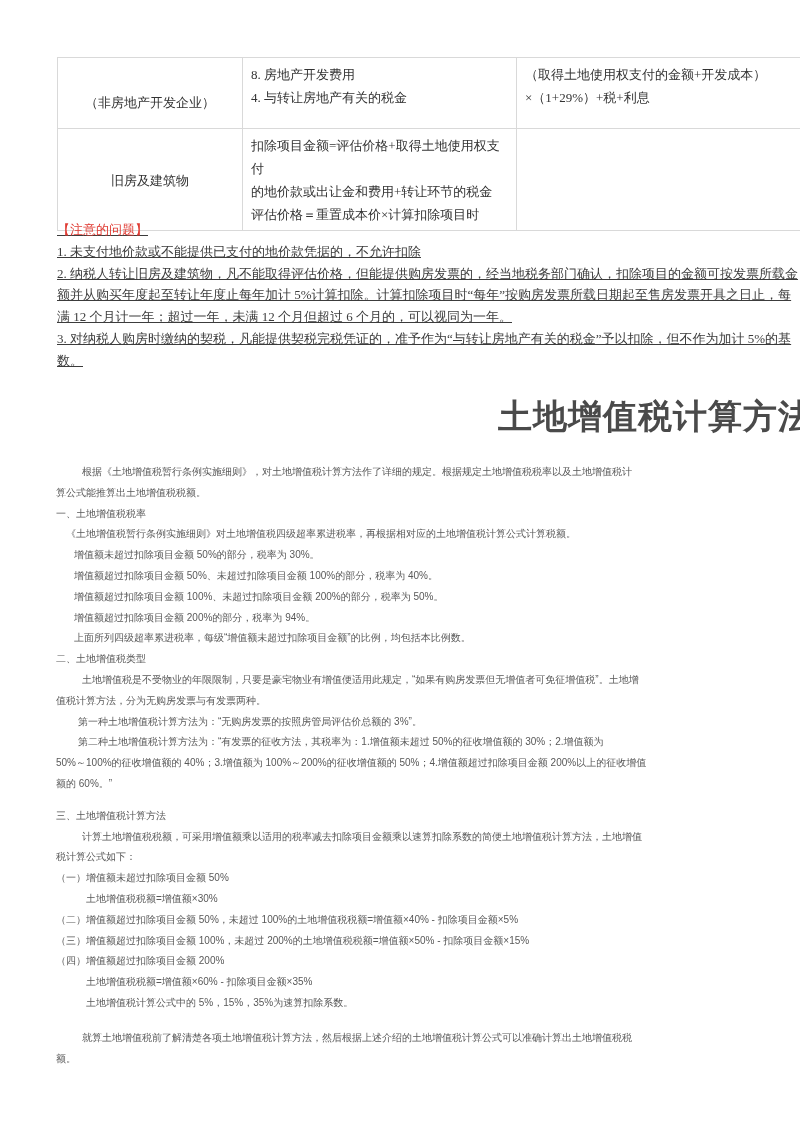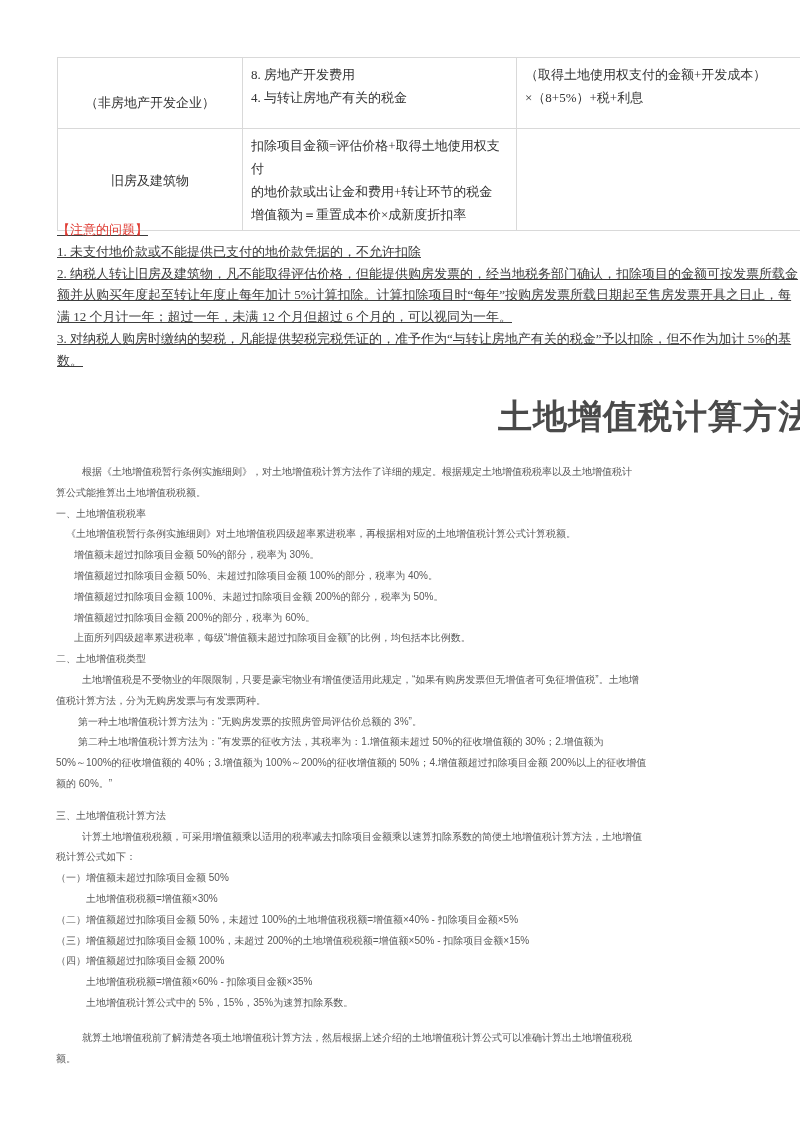--- a/index.html
+++ b/index.html
@@ -91,32 +91,32 @@
         <div>
 
         <div class="tline">8. 房地产开发费用</div>
               <div class="tline">4. 与转让房地产有关的税金</div>
             </div>
       </td>
       <td class="c3">
         <div>
 
         <div class="tline">（取得土地使用权支付的金额+开发成本）</div>
-              <div class="tline">×（8+5%）+税+利息</div>
+              <div class="tline">×（1+29%）+税+利息</div>
             </div>
       </td>
     </tr>
     <tr class="r2">
       <td class="c1">旧房及建筑物</td>
       <td class="c2">
         <div>
 
         <div class="tline">扣除项目金额=评估价格+取得土地使用权支付</div>
               <div class="tline">的地价款或出让金和费用+转让环节的税金</div>
-              <div class="tline">增值额为＝重置成本价×成新度折扣率</div>
+              <div class="tline">评估价格＝重置成本价×计算扣除项目时</div>
             </div>
       </td>
       <td class="c3">
         <div>
           
         </div>
       </td>
     </tr>
   </tbody>
     </table>
@@ -135,21 +135,21 @@
 
   <div class="article-body">
 
   <div class="bline id">根据《土地增值税暂行条例实施细则》，对土地增值税计算方法作了详细的规定。根据规定土地增值税税率以及土地增值税计</div>
       <div class="bline">算公式能推算出土地增值税税额。</div>
       <div class="bline">一、土地增值税税率</div>
       <div class="bline ia">《土地增值税暂行条例实施细则》对土地增值税四级超率累进税率，再根据相对应的土地增值税计算公式计算税额。</div>
       <div class="bline ib">增值额未超过扣除项目金额 50%的部分，税率为 30%。</div>
       <div class="bline ib">增值额超过扣除项目金额 50%、未超过扣除项目金额 100%的部分，税率为 40%。</div>
       <div class="bline ib">增值额超过扣除项目金额 100%、未超过扣除项目金额 200%的部分，税率为 50%。</div>
-      <div class="bline ib">增值额超过扣除项目金额 200%的部分，税率为 60%。</div>
+      <div class="bline ib">增值额超过扣除项目金额 200%的部分，税率为 94%。</div>
       <div class="bline ib">上面所列四级超率累进税率，每级“增值额未超过扣除项目金额”的比例，均包括本比例数。</div>
       <div class="bline">二、土地增值税类型</div>
       <div class="bline id">土地增值税是不受物业的年限限制，只要是豪宅物业有增值便适用此规定，“如果有购房发票但无增值者可免征增值税”。土地增</div>
       <div class="bline">值税计算方法，分为无购房发票与有发票两种。</div>
       <div class="bline ic">第一种土地增值税计算方法为：“无购房发票的按照房管局评估价总额的 3%”。</div>
       <div class="bline ic">第二种土地增值税计算方法为：“有发票的征收方法，其税率为：1.增值额未超过 50%的征收增值额的 30%；2.增值额为</div>
       <div class="bline">50%～100%的征收增值额的 40%；3.增值额为 100%～200%的征收增值额的 50%；4.增值额超过扣除项目金额 200%以上的征收增值</div>
       <div class="bline">额的 60%。”</div>
       <div class="bline spacer1"></div>
       <div class="bline">三、土地增值税计算方法</div>

